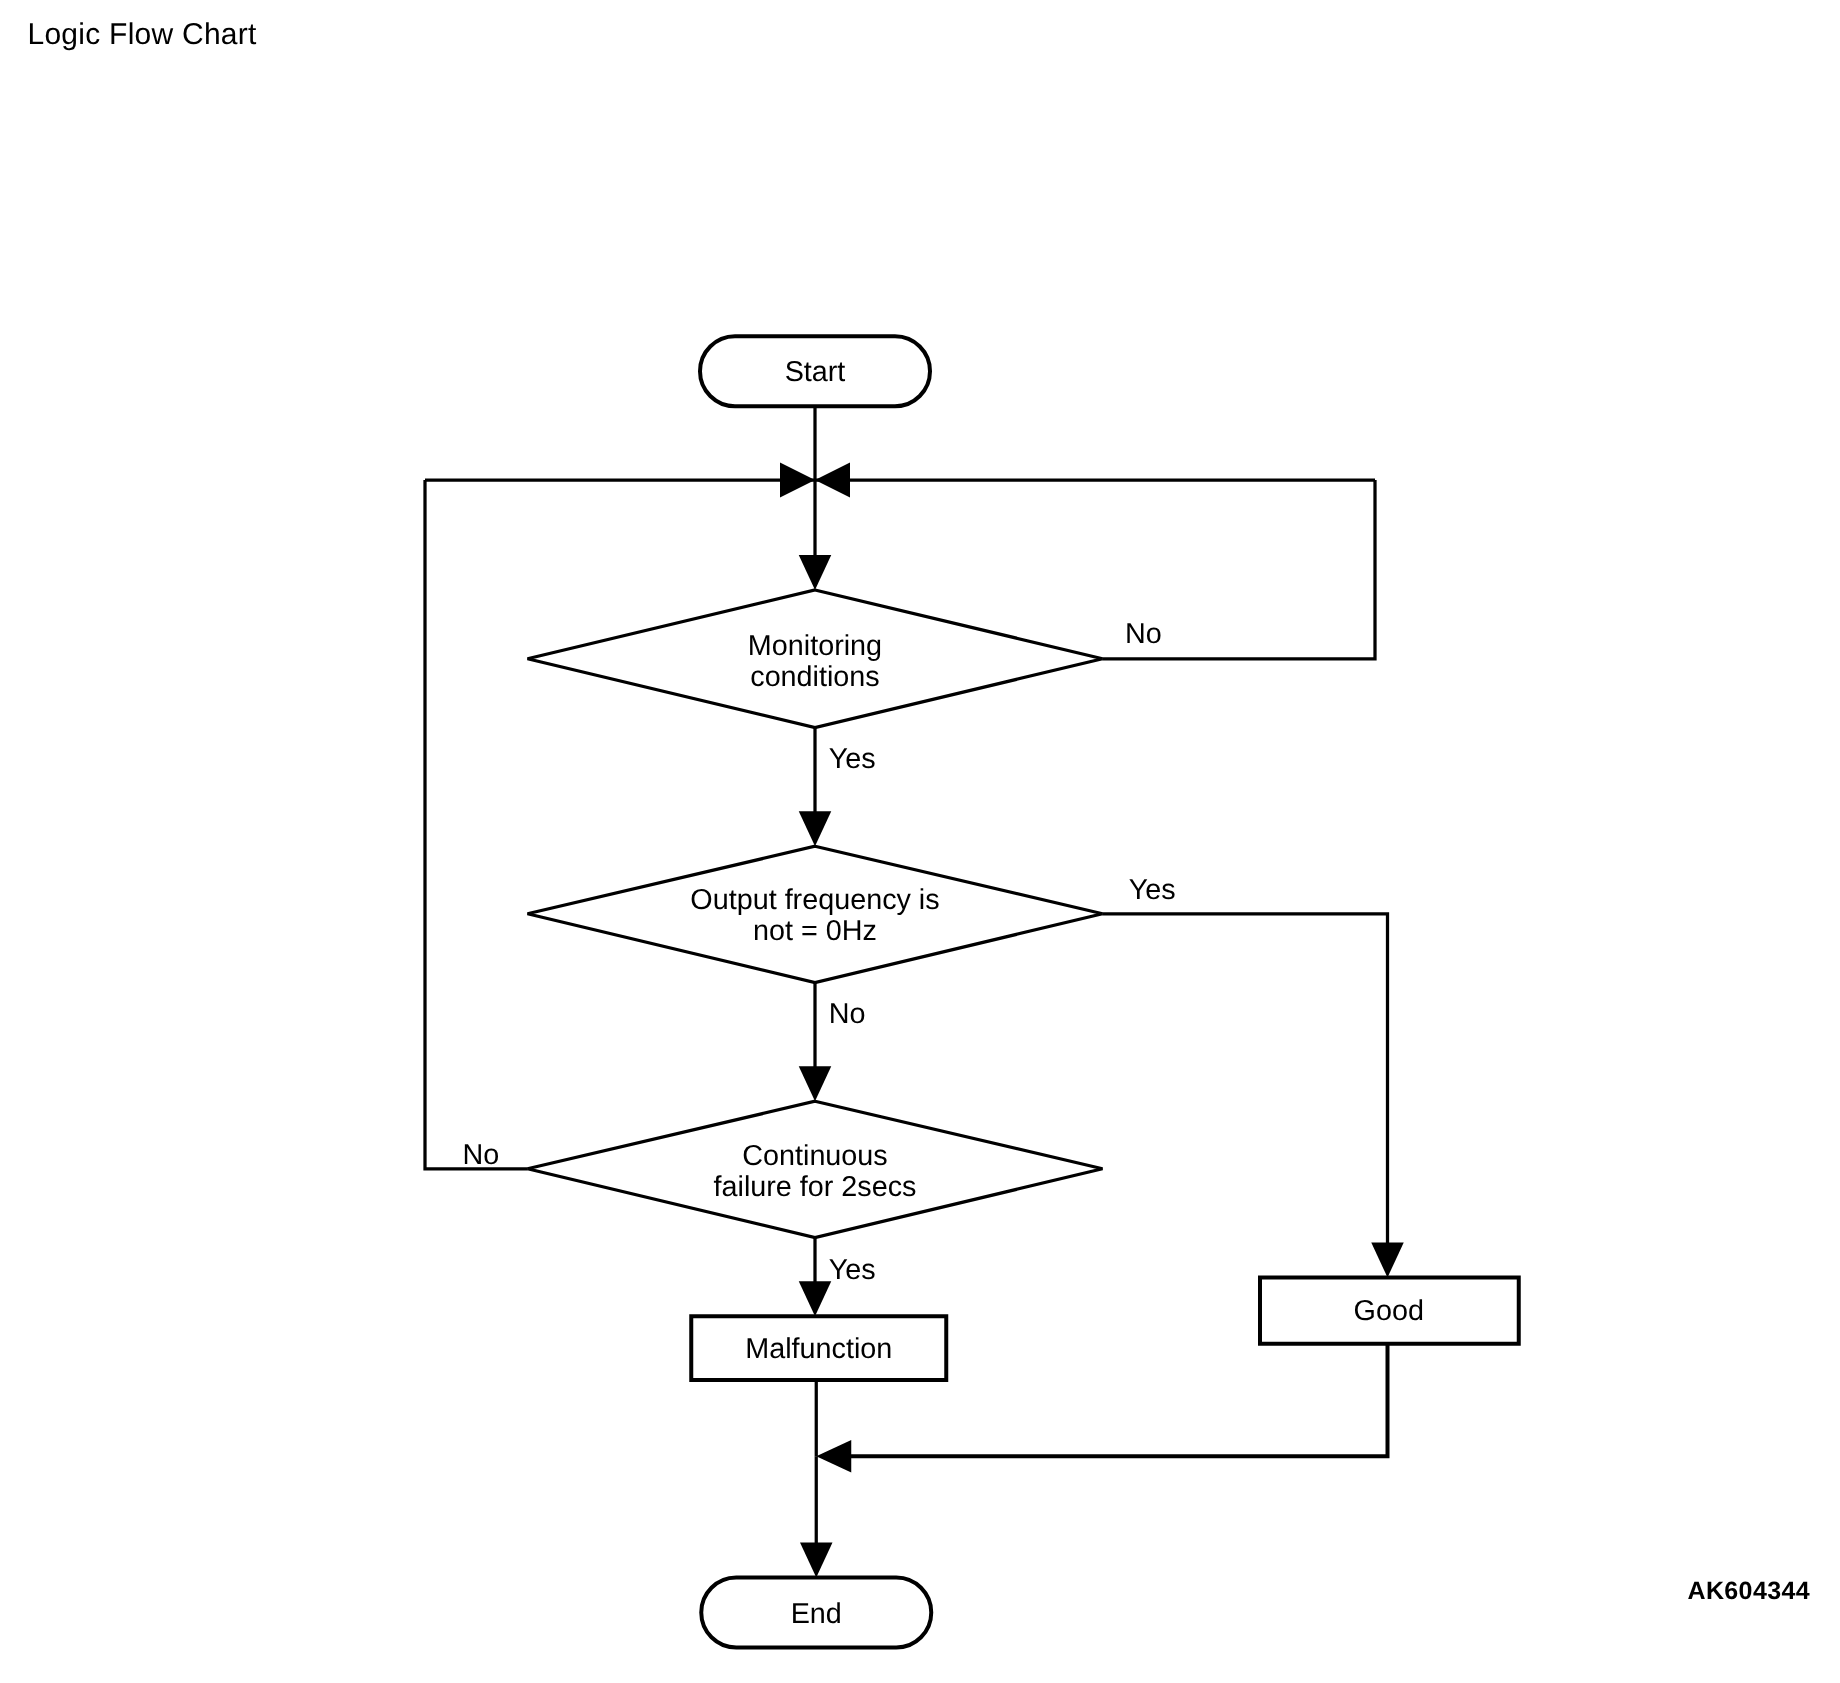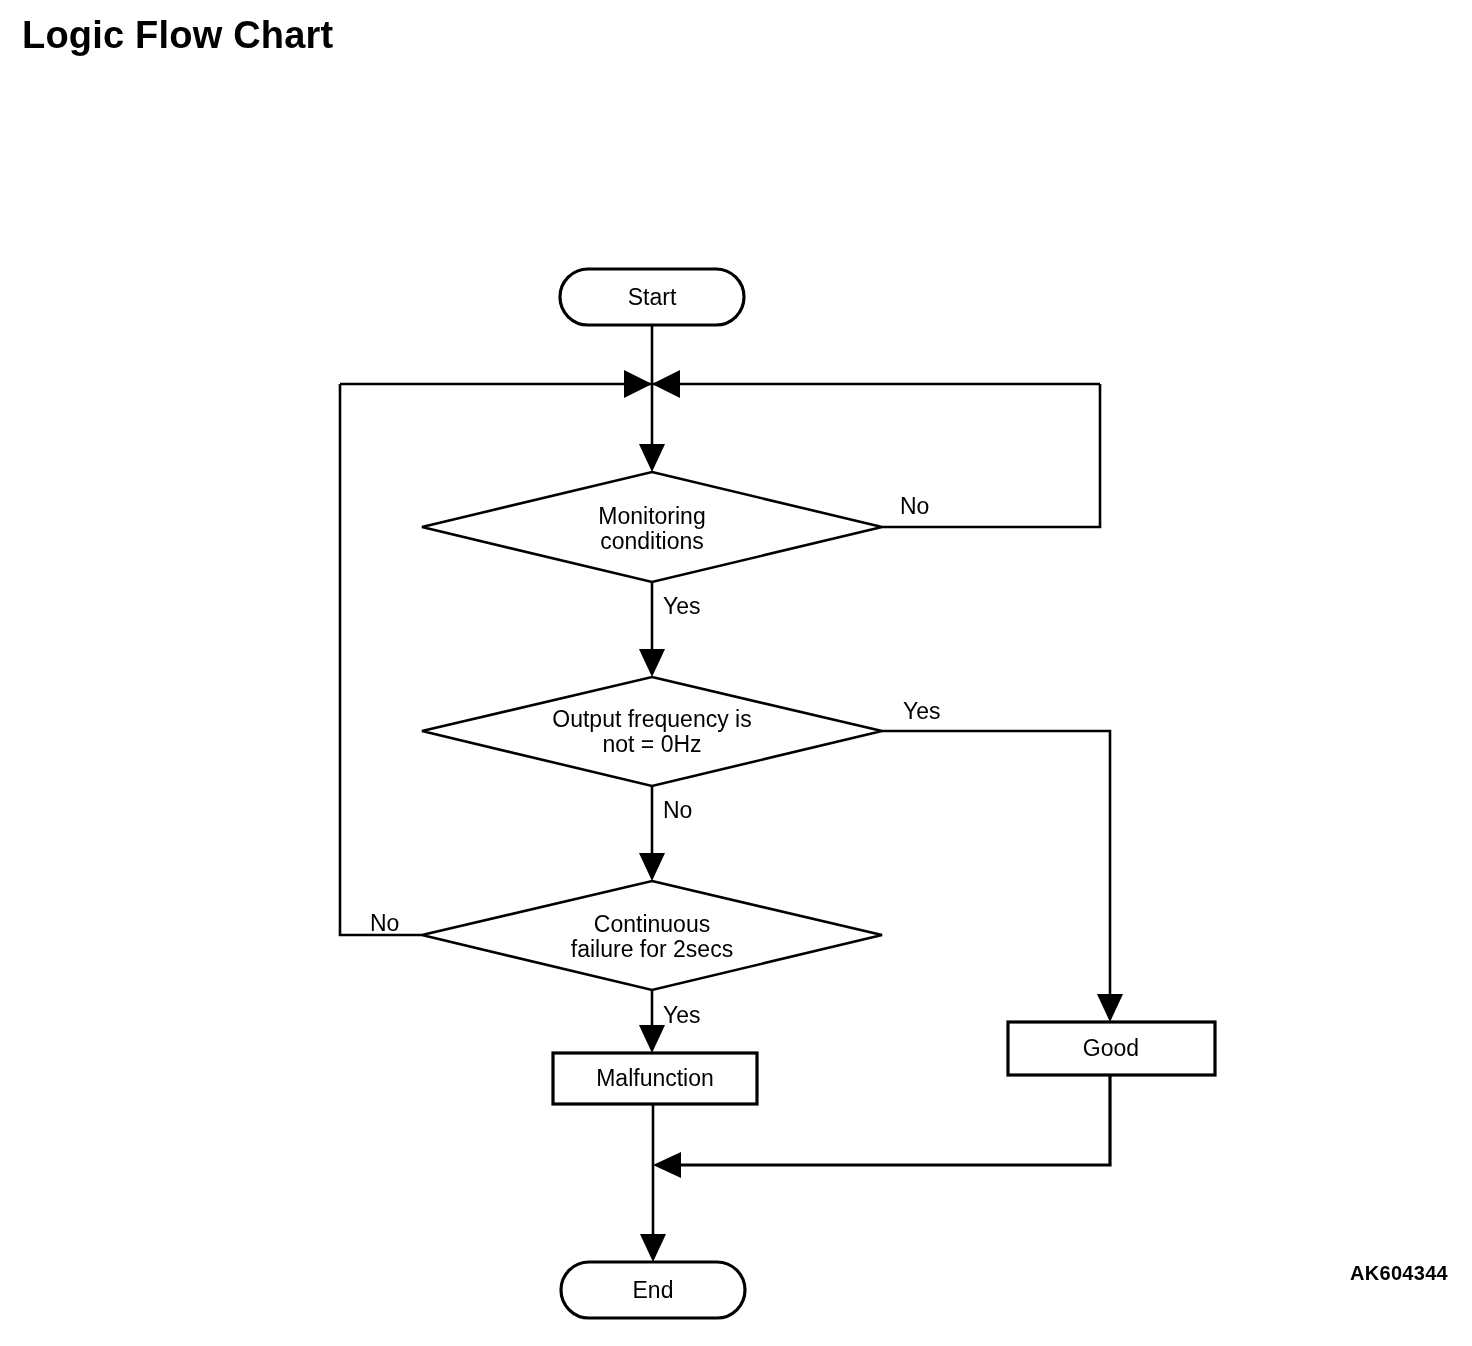--- a/index.html
+++ b/index.html
@@ -12,22 +12,22 @@
     height: 1346px;
     font-family: "Liberation Sans", sans-serif;
     color: #000000;
     position: relative;
     overflow: hidden;
   }
   #page-title {
     position: absolute;
     left: 22px;
     top: 14px;
-    font-size: 38px;
-    font-weight: bold;
+    font-size: 24px;
+    font-weight: normal;
     letter-spacing: 0.2px;
     white-space: nowrap;
   }
   #corner-code {
     position: absolute;
     right: 24px;
     top: 1262px;
     font-size: 20px;
     font-weight: bold;
     letter-spacing: 0.3px;

